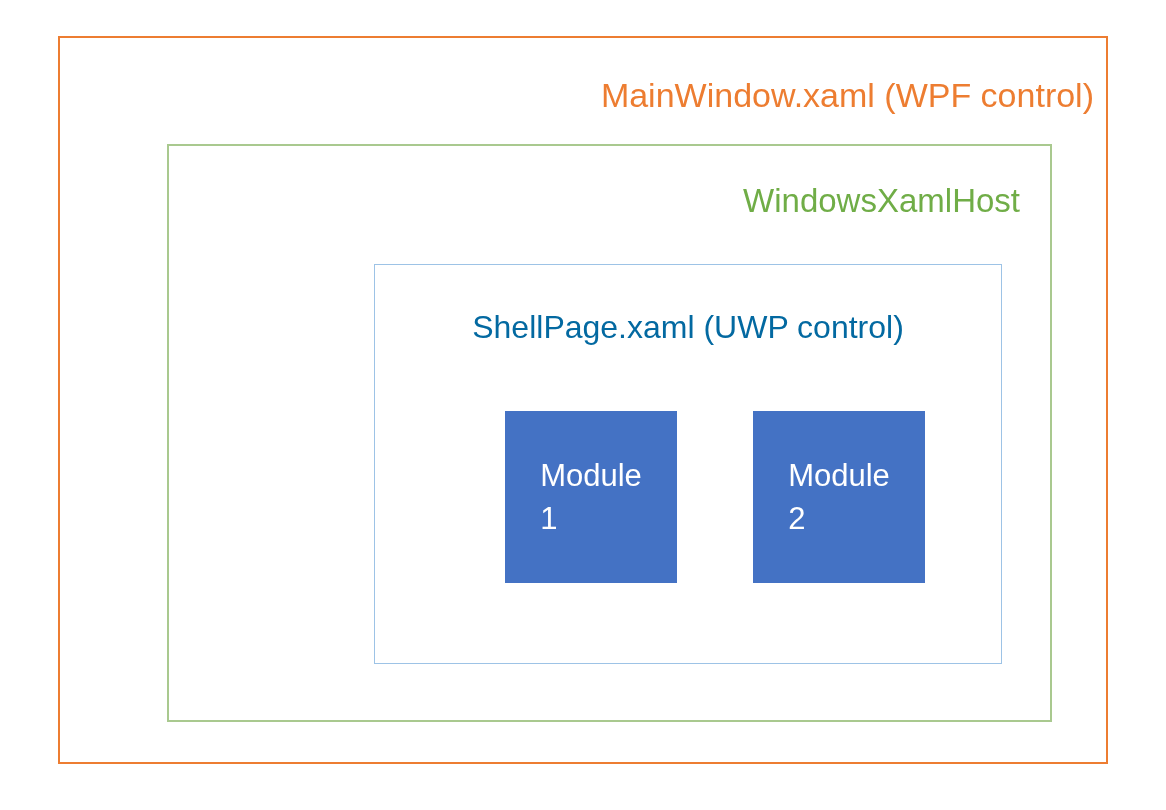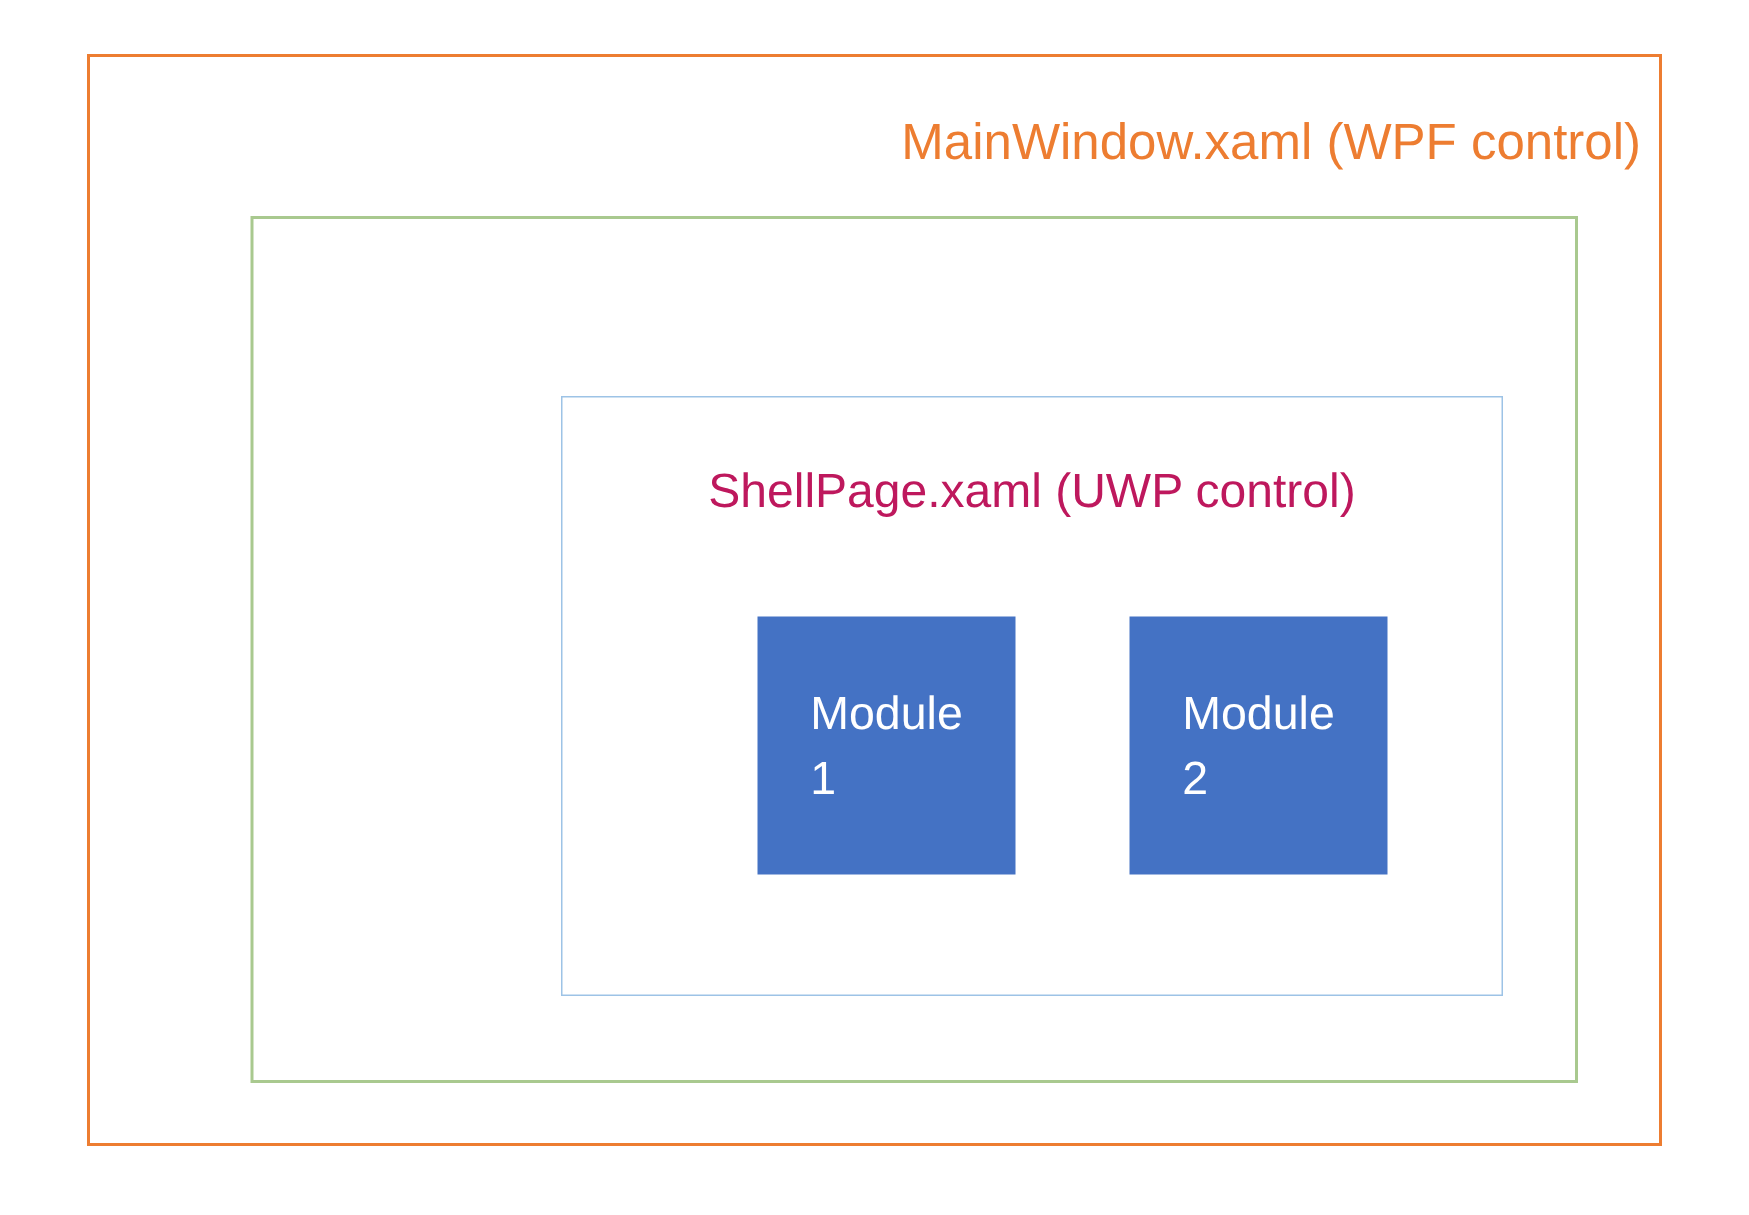--- a/index.html
+++ b/index.html
@@ -57,21 +57,21 @@
     height: 400px;
     border: 1px solid #9DC3E6;
   }
   .inner-label {
     position: absolute;
     top: 44px;
     left: 0;
     width: 100%;
     text-align: center;
     font-size: 32px;
-    color: #be185d;
+    color: #0369a1;
     white-space: nowrap;
   }
   .module {
     position: absolute;
     top: 146px;  
     width: 172px;
     height: 172px;
     background: #4472C4;
     color: #ffffff;
     font-size: 31px;
@@ -87,20 +87,21 @@
 </style>
 </head>
 <body>
 
 <div class="canvas">
 
   <div class="box outer-box">
     <div class="outer-label">MainWindow.xaml (WPF control)</div>
 
     <div class="box middle-box">
+      <div class="middle-label">WindowsXamlHost</div>
 
       <div class="box inner-box">
         <div class="inner-label">ShellPage.xaml (UWP control)</div>
 
         <div class="module module-1">Module
 1</div>
 
         <div class="module module-2">Module
 2</div>
       </div>

